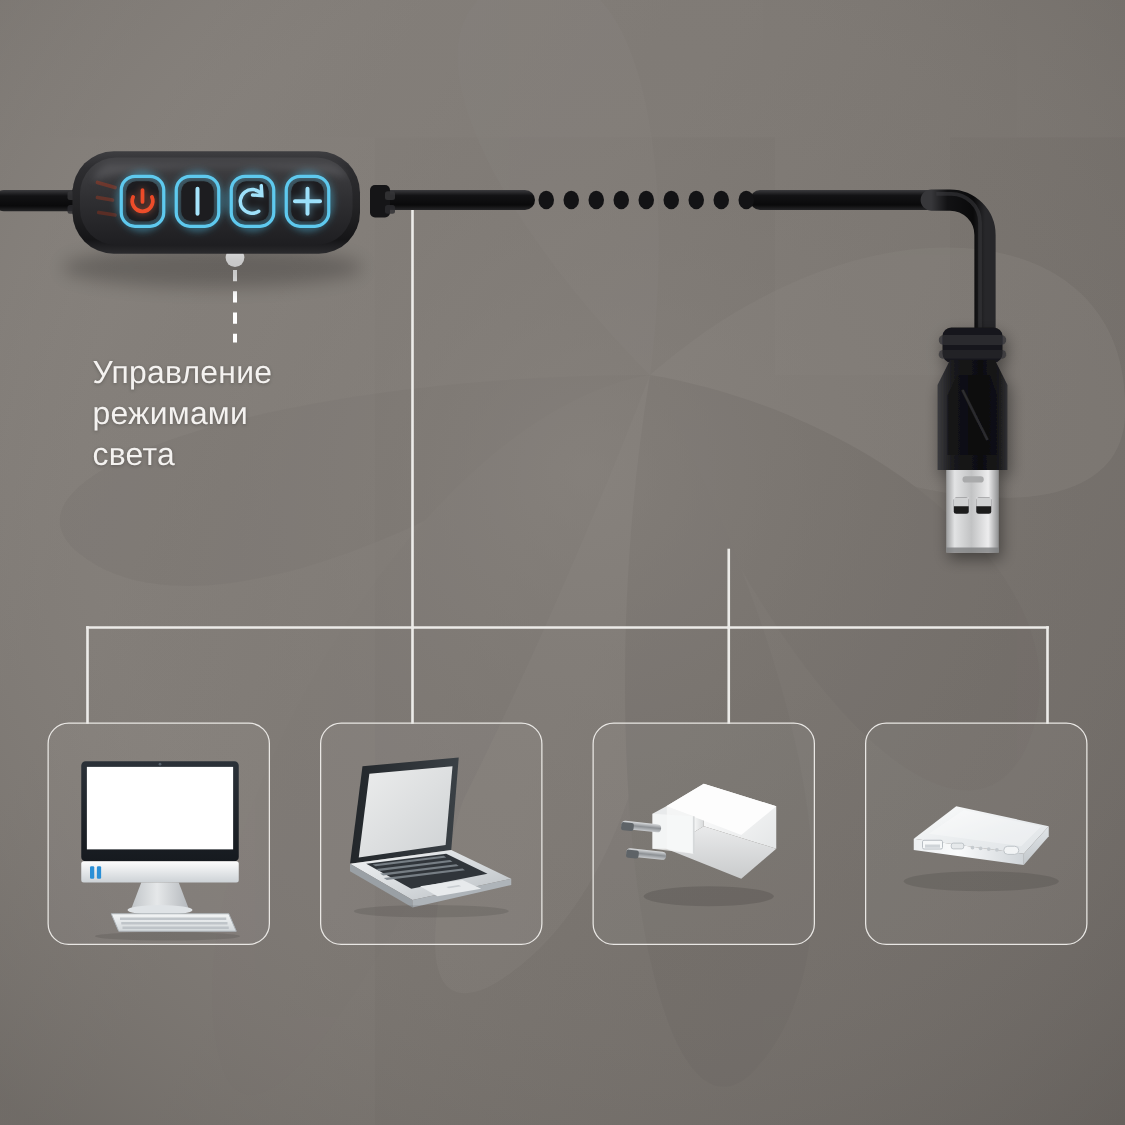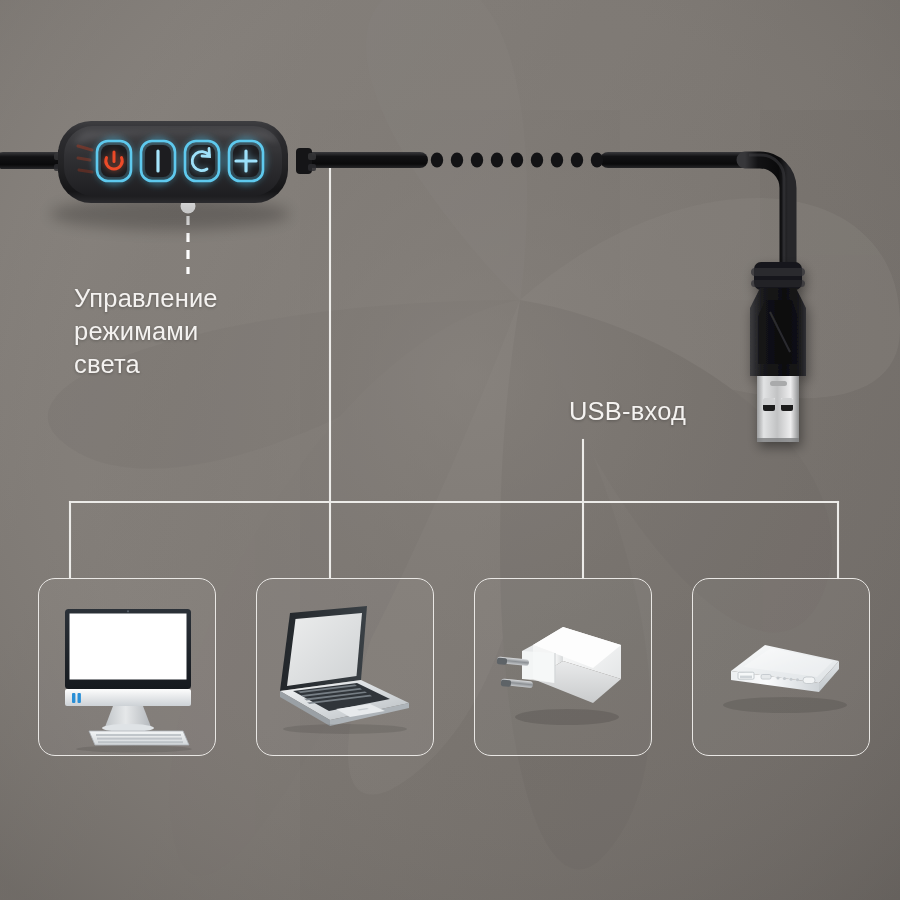--- a/index.html
+++ b/index.html
@@ -274,21 +274,20 @@
           <path d="M246 151 V 171"></path>
             <path d="M236 161 H 256"></path>
         </g>
       </g>
     </g>
   </svg>
 
   <div class="lbl" id="label-control">Управление
 режимами
 света</div>
-  <div class="lbl" id="label-usb">USB-вход</div>
 
   <div class="card" id="card-monitor">
     <svg viewBox="0 0 178 178">
       <defs>
         <linearGradient id="mBez" x1="0" y1="0" x2="0" y2="1">
           <stop offset="0%" stop-color="#2b3138"></stop>
             <stop offset="100%" stop-color="#161a1f"></stop>
         </linearGradient>
         <linearGradient id="mChin" x1="0" y1="0" x2="0" y2="1">
           <stop offset="0%" stop-color="#fdfdfd"></stop>

